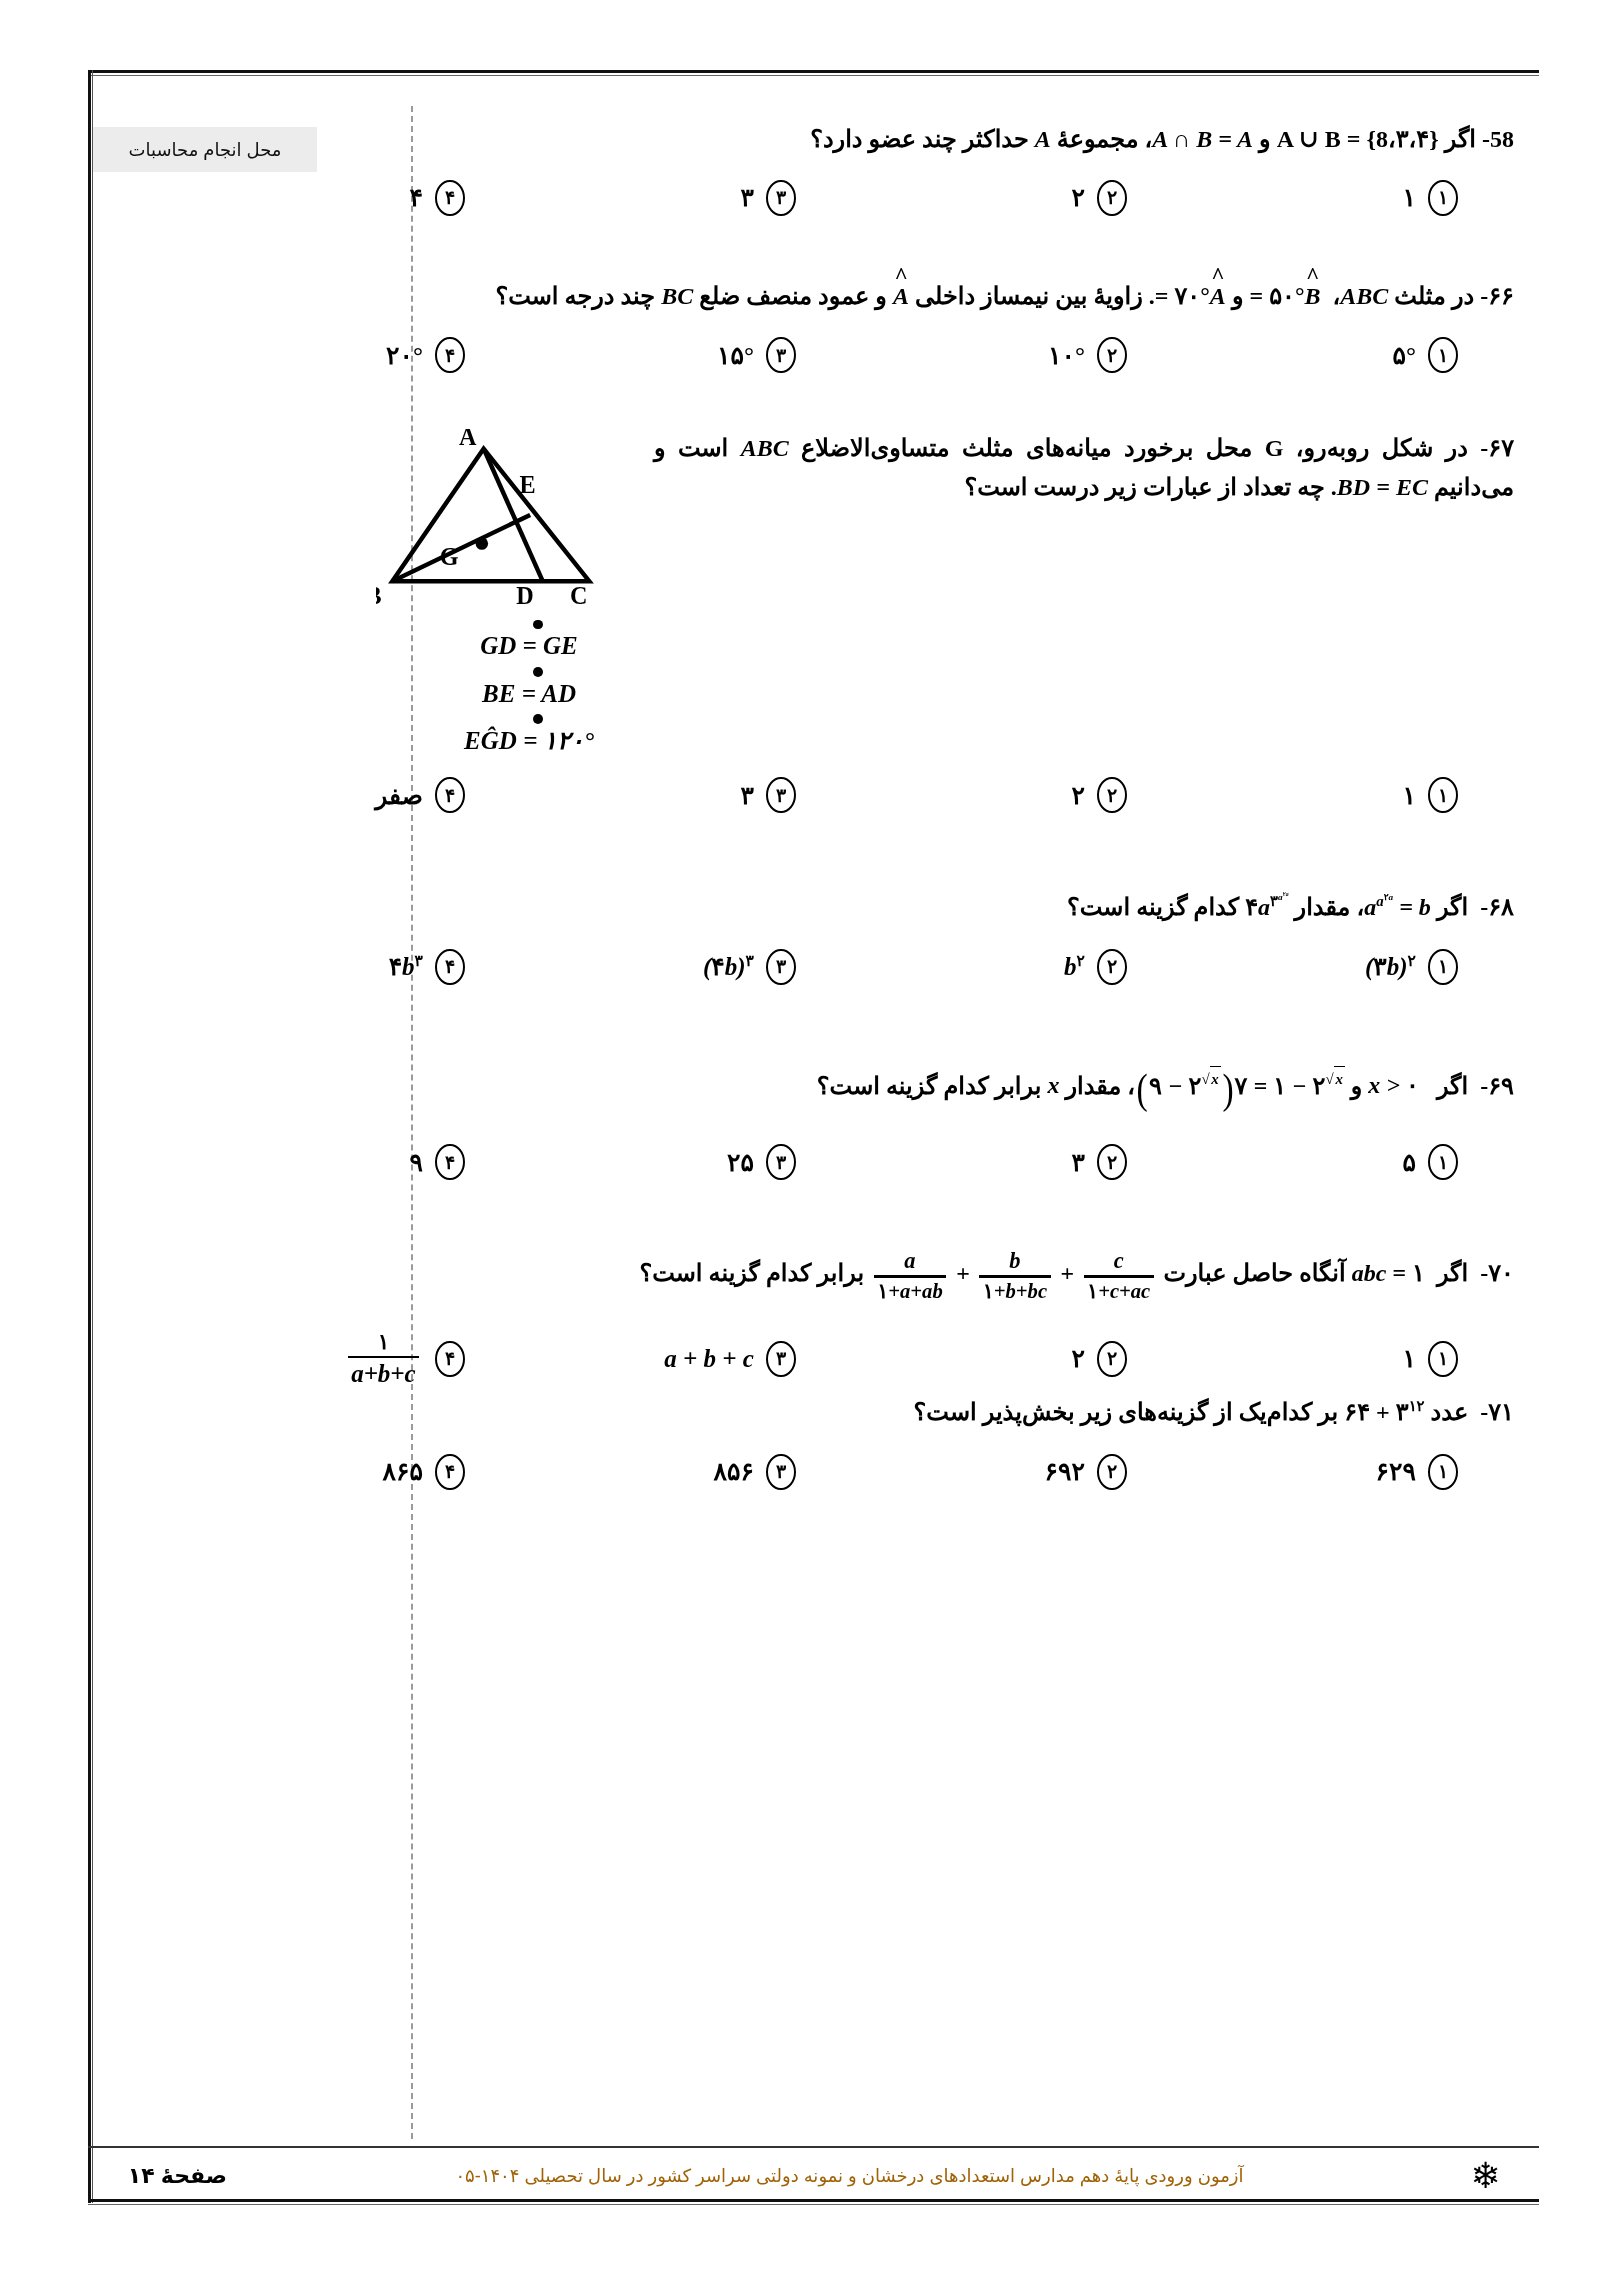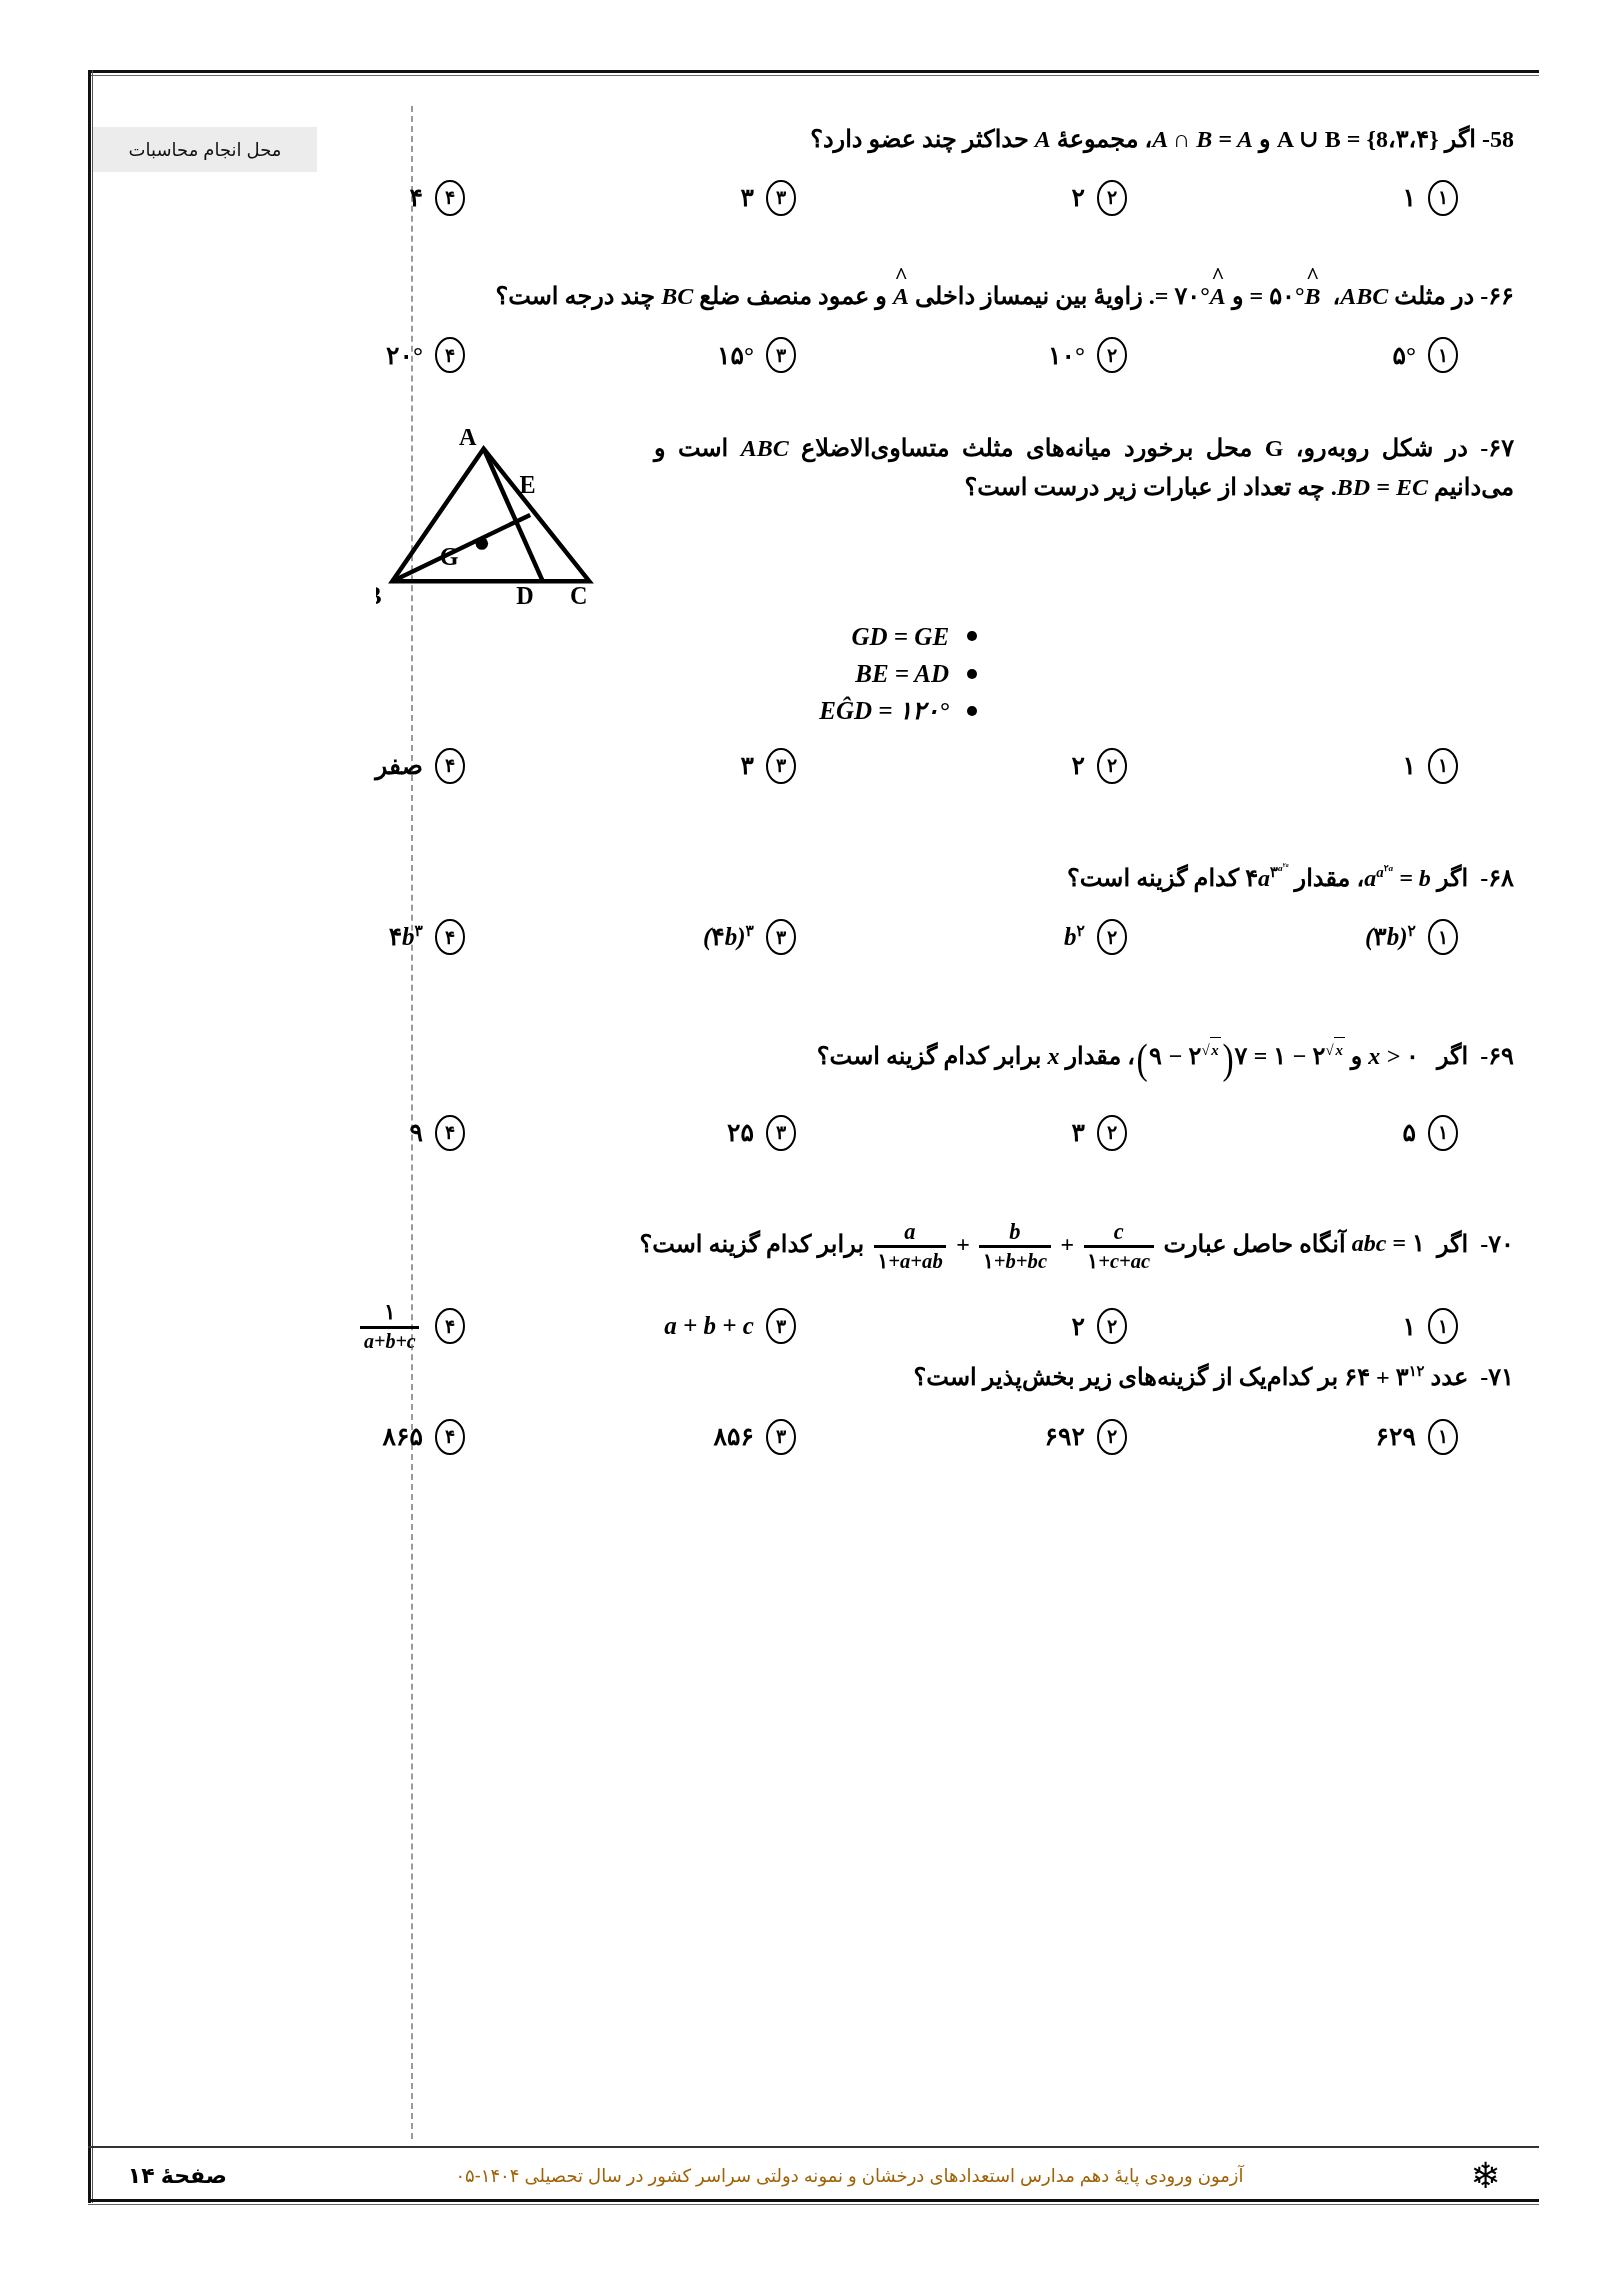--- a/index.html
+++ b/index.html
@@ -187,21 +187,21 @@
     align-items: center;
     vertical-align: middle;
     margin: 0 3.6px;
     direction: ltr;
     line-height: 1.12;
   }
   .frac .top { font-size: 22.4px; padding: 0 5.4px; }
   .frac .bar { width: 100%; height: 2.7px; background: #000; margin: 1.8px 0; }
   .frac .bot { font-size: 20.6px; padding: 0 3.6px; }
   .frac.small .top { font-size: 21.5px; }
-  .frac.small .bot { font-size: 20px; }
+  .frac.small .bot { font-size: 25px; }
 
   sup.sup { font-size: 0.62em; vertical-align: super; font-style: italic; }
   sup.supn { font-size: 0.62em; vertical-align: super; font-style: normal; }
 
   .hat-wrap { position: relative; display: inline-block; }
   .hat-wrap .hat {
     position: absolute;
     top: -0.52em;
     left: 50%;
     transform: translateX(-50%);
@@ -246,21 +246,21 @@
   .bullets {
     direction: rtl;
     text-align: right;
     margin-top: 7.2px;
     padding-right: 537px;
     font-size: 24px;
     font-weight: bold;
   }
   .bullet-line {
     display: flex;
-    flex-direction: row;
+    flex-direction: column;
     align-items: center;
     justify-content: flex-start;
     margin-bottom: 3.6px;
     line-height: 1.35;
   }
   .bullet-dot {
     display: inline-block;
     width: 9.9px; height: 9.9px;
     background: #000;
     border-radius: 50%;

